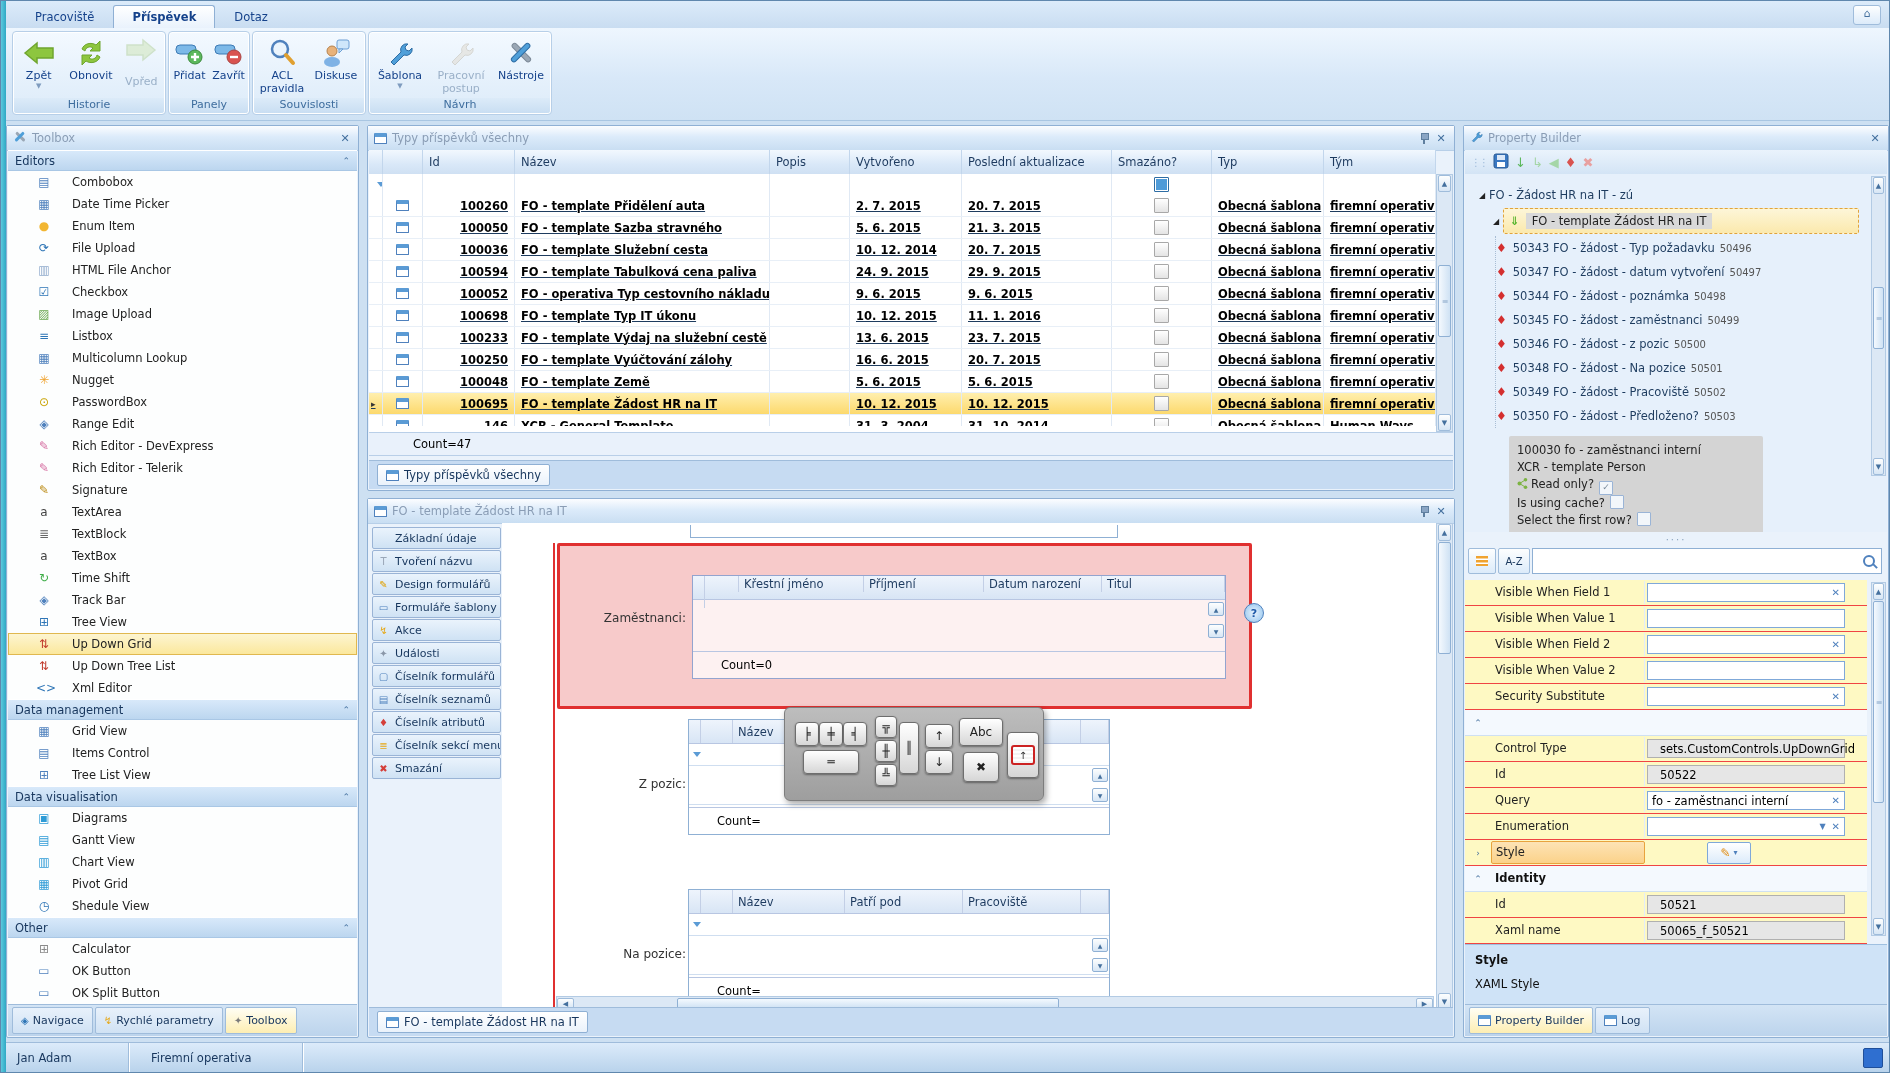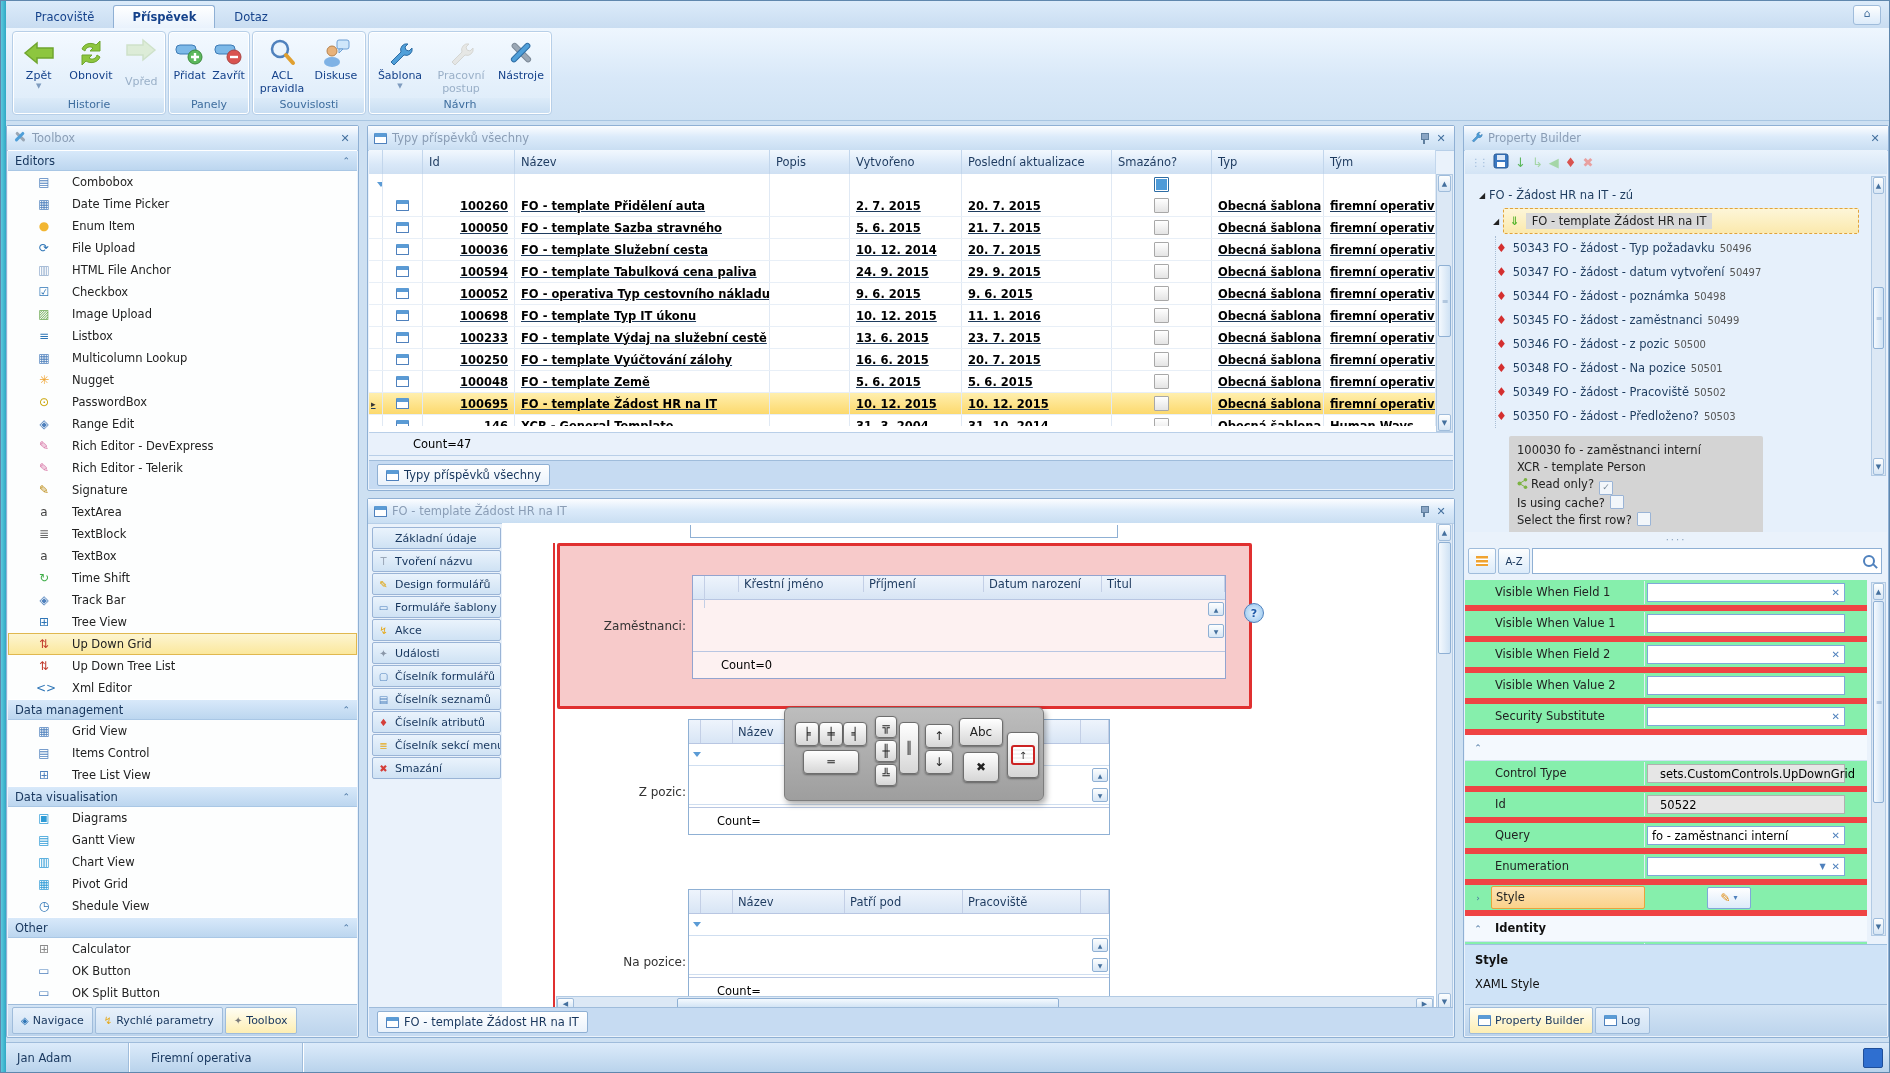--- a/index.html
+++ b/index.html
@@ -99,21 +99,21 @@
   .dgrid{position:absolute;border:1px solid #93a4cf;background:#fdf1f1;box-sizing:border-box;}
   .dgrid.blue{border-color:#8fb0d4;background:#fff;}
   .dghead{display:grid;height:23px;background:linear-gradient(#eef4fc,#d8e5f5);border-bottom:1px solid #b8c6e2;}
   .dgc{border-right:1px solid #c3cfe6;padding:8px 5px;display:flex;align-items:center;color:#1d3a5f;white-space:nowrap;overflow:hidden;}
   .dgfilter{height:21px;border-bottom:1px solid #cfdef0;background:#fff;display:flex;align-items:center;padding-left:2px;}
   .dgbody{position:relative;}
   .dgfoot{position:absolute;left:0;right:0;bottom:0;height:26px;border-top:1px solid #b8c6e2;display:flex;align-items:center;padding-left:28px;color:#000;}
   .spin{position:absolute;right:1px;width:16px;display:flex;flex-direction:column;justify-content:space-between;}
   .spin .sb{height:12px;background:linear-gradient(#fdfefe,#d7e6f5);border:1px solid #8fb0d4;border-radius:2px;font-size:6px;color:#44709e;
             display:flex;align-items:center;justify-content:center;}
-  .dlabel{position:absolute;color:#333;font-size:12px;text-align:right;margin-top:8px;}
+  .dlabel{position:absolute;color:#333;font-size:12px;text-align:right;}
   .helpq{position:absolute;width:18px;height:18px;border-radius:50%;background:radial-gradient(#eaf4fd,#8fc3ee);border:1px solid #4f81bd;
          color:#1f5aa8;font-weight:bold;display:flex;align-items:center;justify-content:center;font-size:11px;}
   .ftoolbar{position:absolute;background:linear-gradient(#bdbdbd,#9e9e9e);border:1px solid #7d7d7d;border-radius:6px;
             box-shadow:2px 3px 6px rgba(0,0,0,.35);z-index:30;}
   .fb{position:absolute;display:flex;align-items:center;justify-content:center;background:linear-gradient(#ffffff,#d6d6d6);
       border:1px solid #6e6e6e;border-radius:4px;box-shadow:0 1px 2px rgba(0,0,0,.4);font-size:12px;color:#222;}
   .redgrid{width:20px;height:16px;border:2px solid #cc2222;border-radius:3px;display:flex;align-items:center;justify-content:center;
            font-size:10px;color:#333;background:repeating-linear-gradient(#fff,#fff 2px,#e8e8e8 3px,#fff 4px);}
 
   
@@ -136,21 +136,21 @@
         vertical-align:-2px;margin-left:5px;text-align:center;line-height:10px;font-size:9px;color:#7a8a9a;}
   .pbdots{position:absolute;left:0;right:0;top:408px;text-align:center;color:#8aa3bd;font-size:10px;letter-spacing:2px;}
   .pbsearch{position:absolute;left:4px;right:6px;top:422px;height:26px;display:flex;align-items:center;gap:2px;}
   .sqbtn{width:26px;height:24px;background:linear-gradient(#fdfefe,#dcebfa);border:1px solid #9fbcdb;border-radius:2px;
          display:flex;align-items:center;justify-content:center;color:#17365d;font-size:10px;}
   .searchbox{flex:1;height:24px;background:#fff;border:1px solid #8fb0d4;display:flex;align-items:center;padding:0 6px;}
   .mag{position:relative;width:8px;height:8px;border:2px solid #4f81bd;border-radius:50%;margin-left:auto;}
   .mag::after{content:"";position:absolute;width:6px;height:2px;background:#4f81bd;transform:rotate(45deg);right:-5px;bottom:-2px;}
   .catico{display:inline-block;width:12px;height:10px;background:repeating-linear-gradient(#f0a330,#f0a330 2px,#fff 3px,#fff 4px);}
   .pbprops{position:absolute;left:1px;top:454px;width:402px;background:#fff;}
-  .prow{display:grid;grid-template-columns:26px 154px 1fr;height:25px;border-bottom:6px solid #ef4444;align-items:center;background:#86efac;}
+  .prow{display:grid;grid-template-columns:26px 154px 1fr;height:25px;border-bottom:1px solid #ef4444;align-items:center;background:#fef9c3;}
   .prow .pgut{font-size:9px;color:#44709e;text-align:center;}
   .prow .plab{padding-left:4px;color:#222;border-right:1px solid #e3edf8;line-height:23px;height:23px;white-space:nowrap;overflow:hidden;}
   .prow .pval{padding:0 2px;}
   .vbox{height:19px;width:198px;background:#fff;border:1px solid #7fa8d9;display:flex;align-items:center;padding:0 4px;box-sizing:border-box;color:#000;}
   .vbox.ro{background:#e6e6e6;border-color:#b0b0b0;padding-left:12px;}
   .vx{margin-left:auto;color:#4f81bd;font-size:10px;}
   .vdd{margin-left:auto;color:#4f81bd;font-size:8px;padding-right:6px;}
   .prow.sec{grid-template-columns:26px 1fr;background:#f4f9fe;border-bottom:1px solid #cfe0f2;}
   .prow.sec .plab{font-weight:bold;color:#111;border-right:none;}
   .prow.stylerow .plab{background:linear-gradient(#fde3b5,#fbd28a);border:1px solid #e8a33d;border-radius:2px;height:21px;line-height:21px;}
@@ -541,21 +541,21 @@
         </div>
         <div class="grow drow">
           <div class="gc gut"></div>
           <div class="gc cb">
             <span class="winico"></span>
           </div>
           <div class="gc num">100050</div>
           <div class="gc">FO - template Sazba stravného</div>
           <div class="gc"></div>
           <div class="gc">5. 6. 2015</div>
-          <div class="gc">21. 7. 2015</div>
+          <div class="gc">21. 3. 2015</div>
           <div class="gc cb">
             <span class="chk"></span>
           </div>
           <div class="gc">Obecná šablona</div>
           <div class="gc">firemní operativa</div>
         </div>
         <div class="grow drow">
           <div class="gc gut"></div>
           <div class="gc cb">
             <span class="winico"></span>

